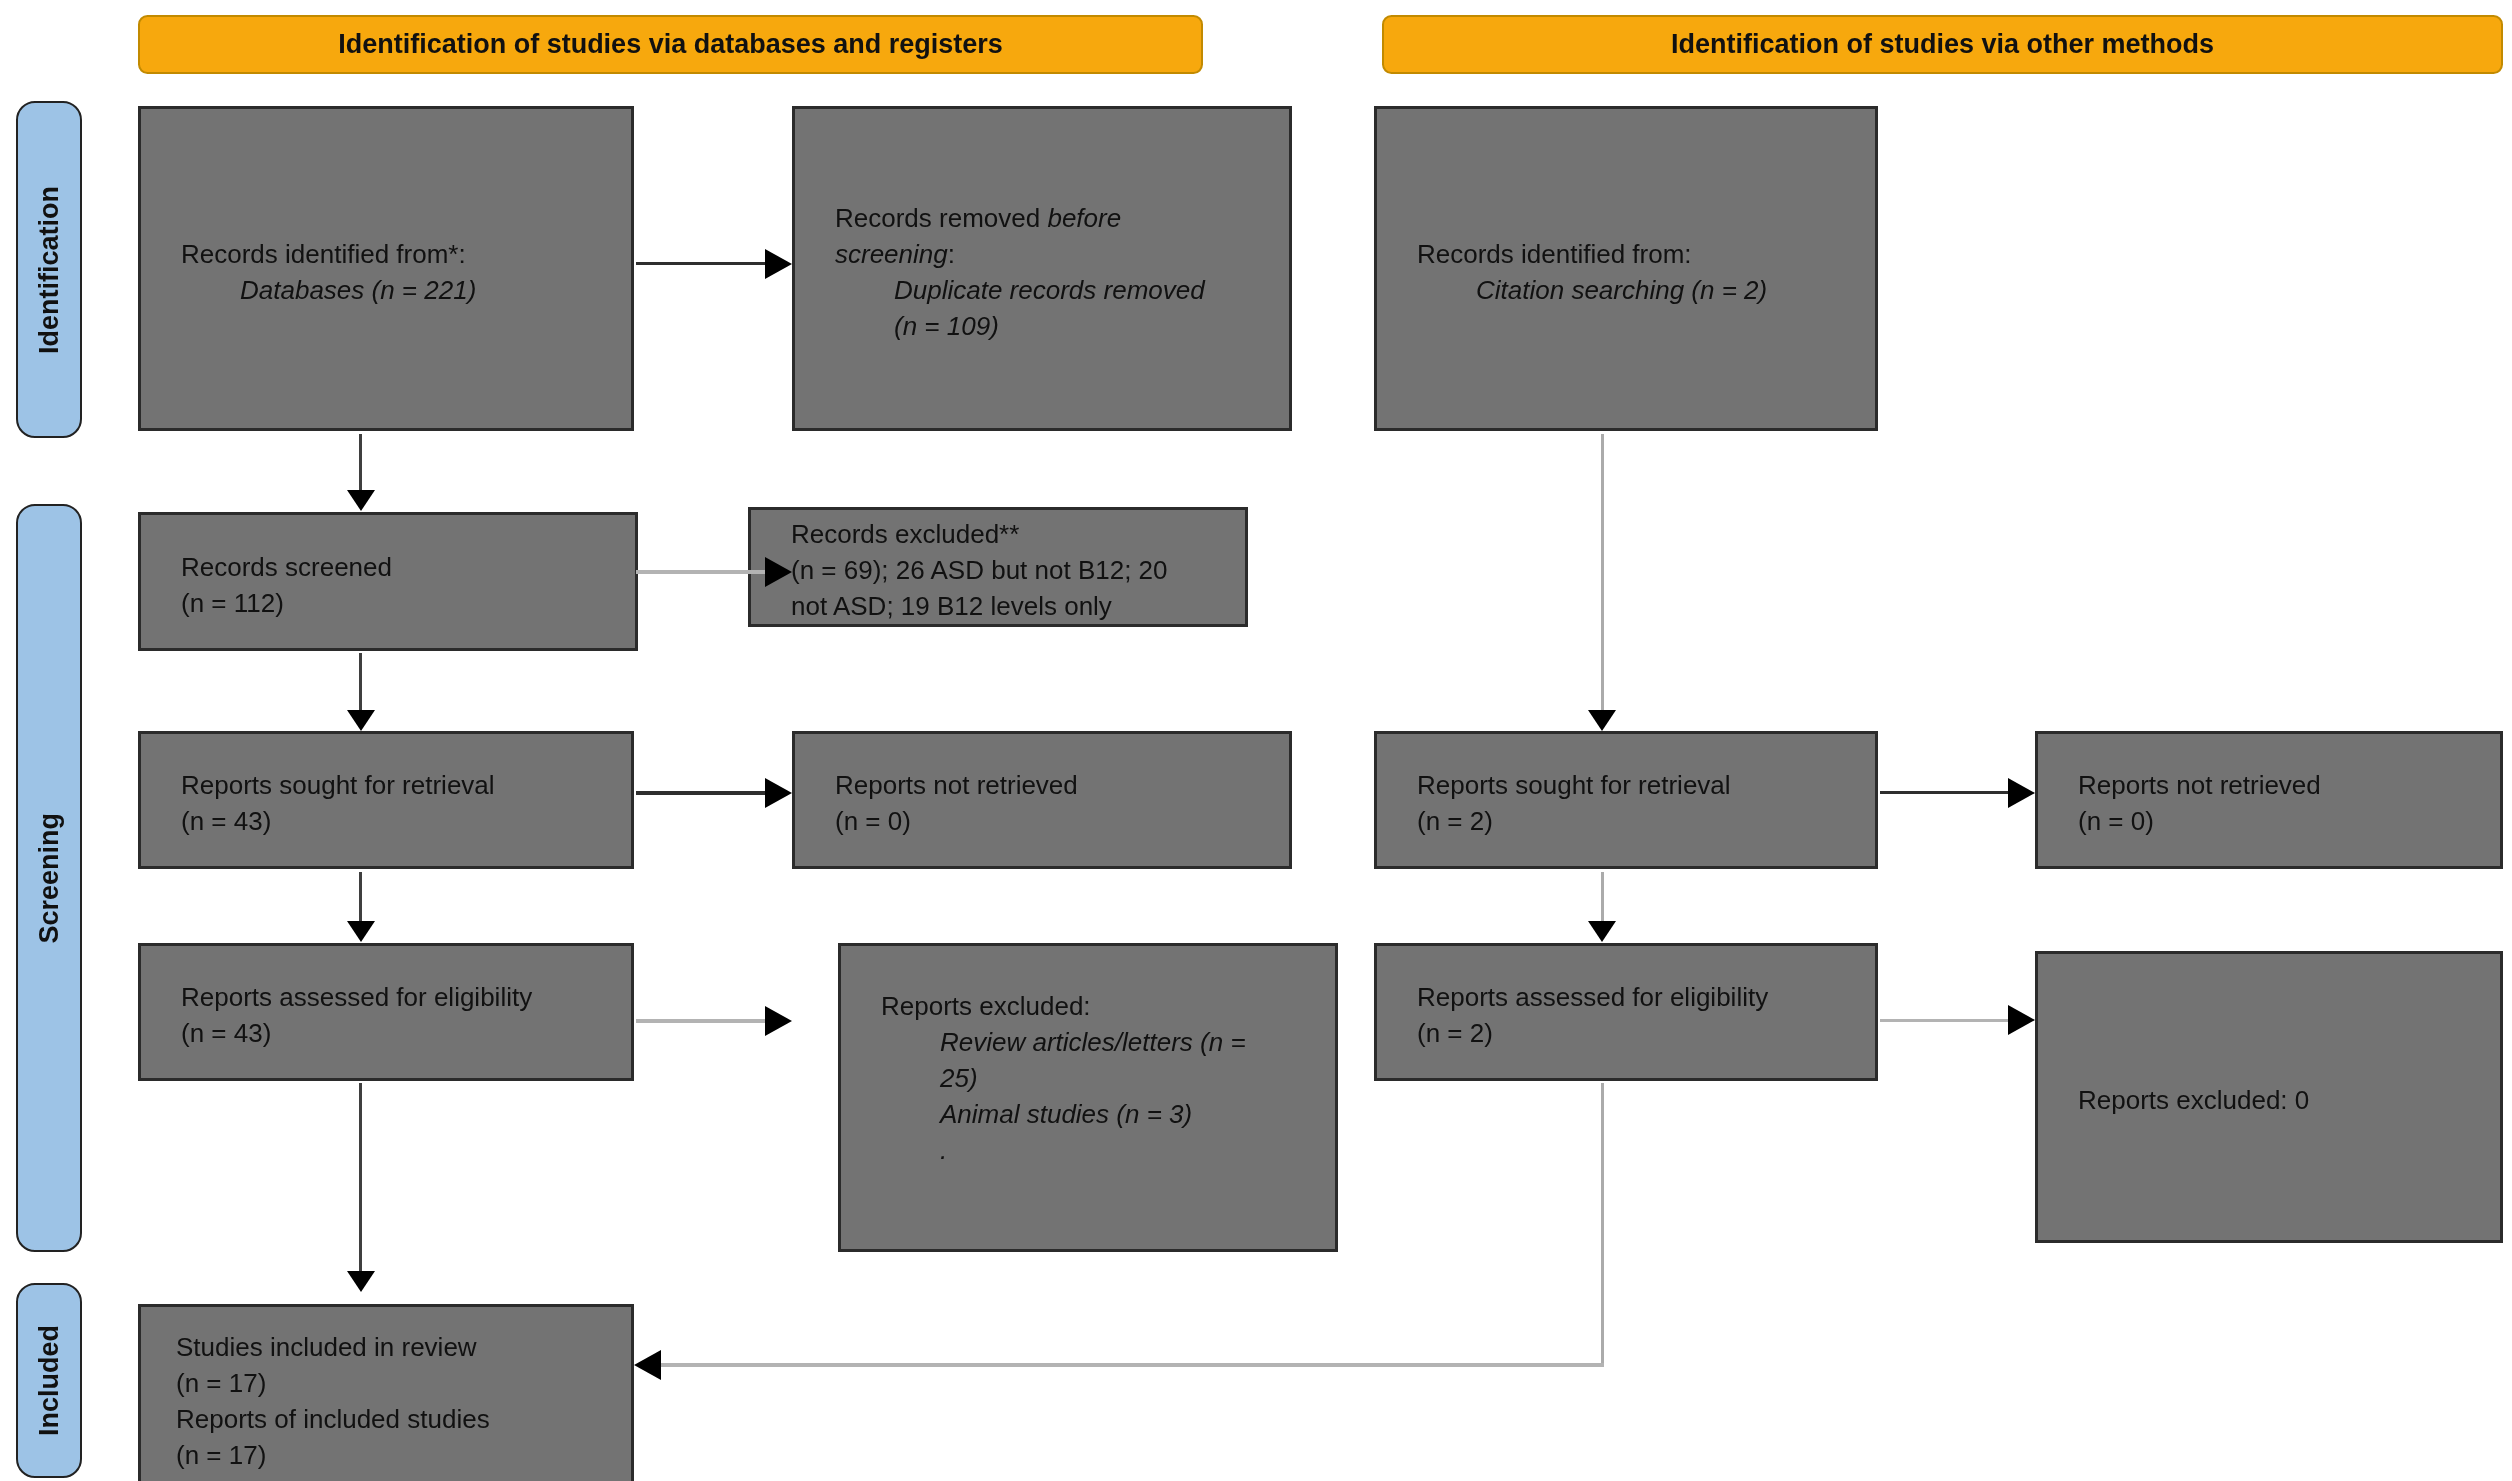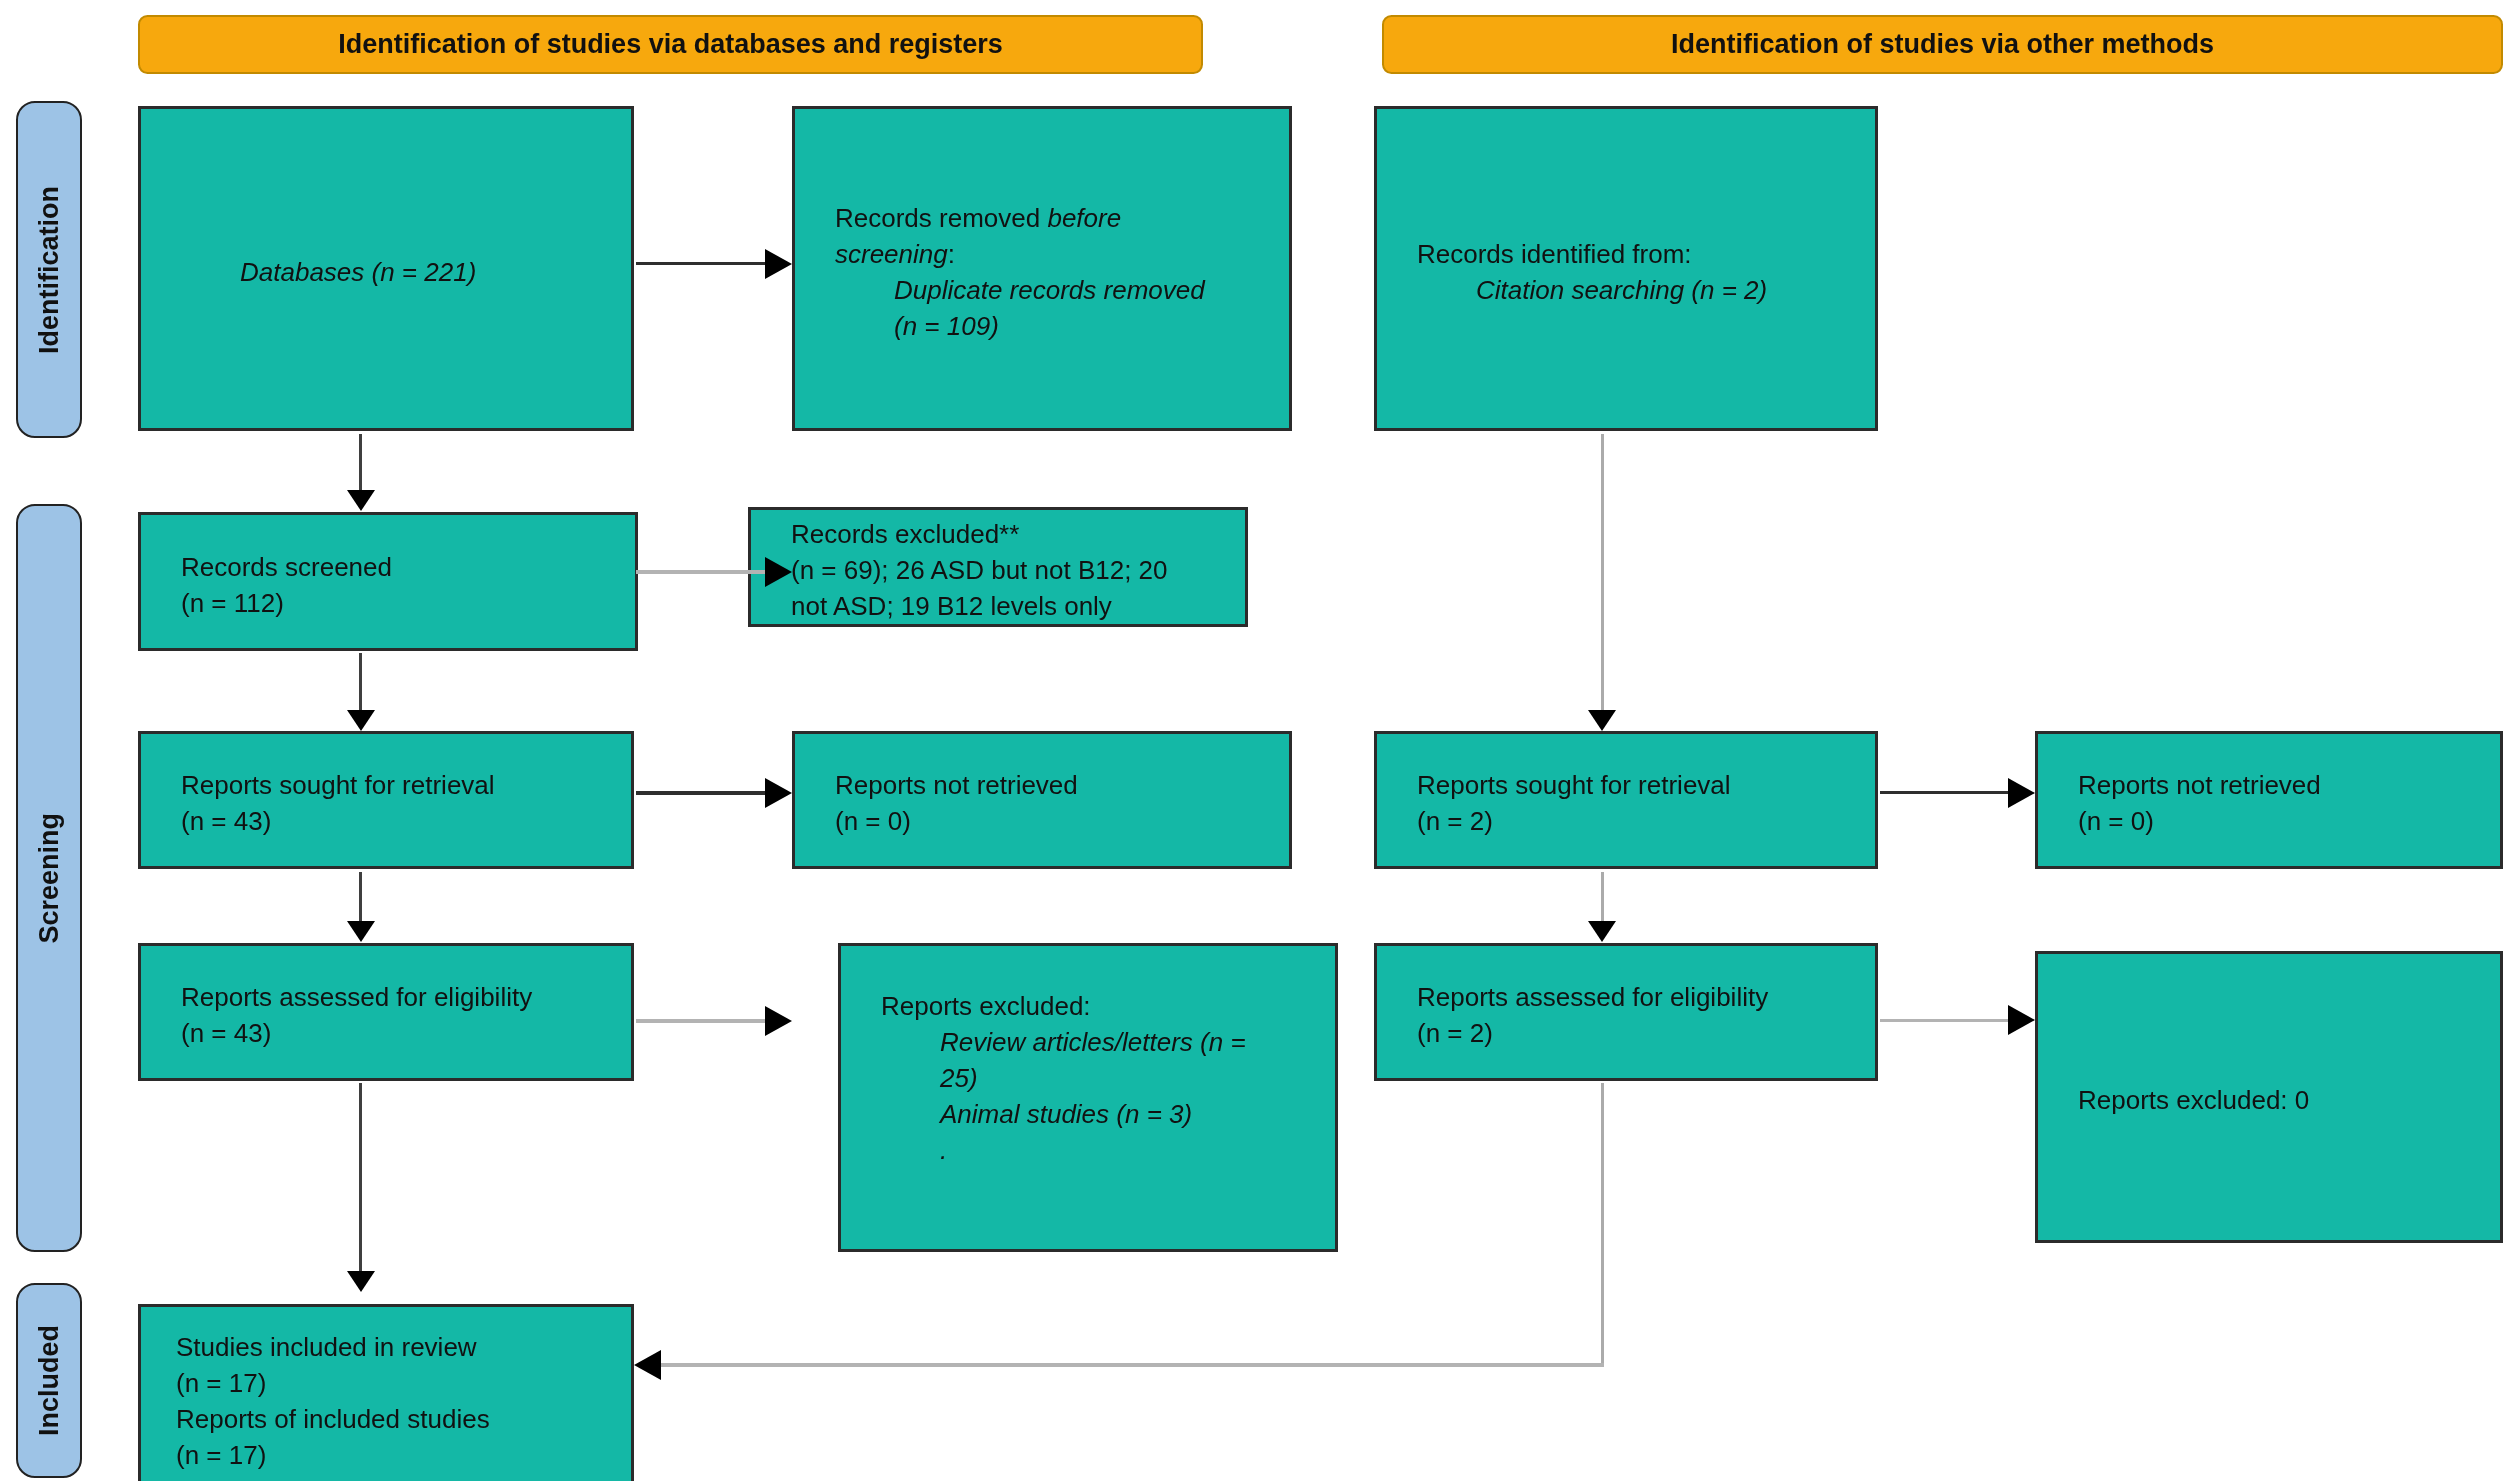--- a/index.html
+++ b/index.html
@@ -26,21 +26,21 @@
   }
   .stage span{
     writing-mode:vertical-rl;transform:rotate(180deg);
     font-size:27px;font-weight:bold;color:#111111;white-space:nowrap;
   }
   #stage-identification{top:101px;height:337px;}
   #stage-screening{top:504px;height:748px;}
   #stage-included{top:1283px;height:195px;}
   
   .box{
-    position:absolute;background:#14b8a6;border:3.4px solid #2b2b2b;box-sizing:border-box;
+    position:absolute;background:#737373;border:3.4px solid #2b2b2b;box-sizing:border-box;
     display:flex;flex-direction:column;justify-content:center;
     font-size:26px;line-height:36px;color:#111111;
     padding:19px 19px 13px 40px;
   }
   .box .indent{padding-left:59px;font-style:italic;}
   .box.top-align{justify-content:flex-start;padding-top:42px;margin-left:46px;}
   #box-db-identified{left:138px;top:106px;width:496px;height:325px;}
   #box-records-removed{left:792px;top:106px;width:500px;height:325px;}
   #box-other-identified{left:1374px;top:106px;width:504px;height:325px;}
   #box-records-screened{left:138px;top:512px;width:500px;height:139px;}
@@ -86,20 +86,21 @@
     <span>Identification</span>
   </div>
   <div class="stage" id="stage-screening">
     <span>Screening</span>
   </div>
   <div class="stage" id="stage-included">
     <span>Included</span>
   </div>
 
   <div class="box" id="box-db-identified">
+    <div>Records identified from*:</div>
     <div class="indent">Databases (n = 221)</div>
   </div>
 
   <div class="box" id="box-records-removed">
     <div style="max-width:404px;"><span>Records removed </span><i>before screening</i><span>:</span></div>
     <div class="indent">Duplicate records removed</div>
     <div class="indent">(n = 109)</div>
   </div>
 
   <div class="box" id="box-other-identified">

